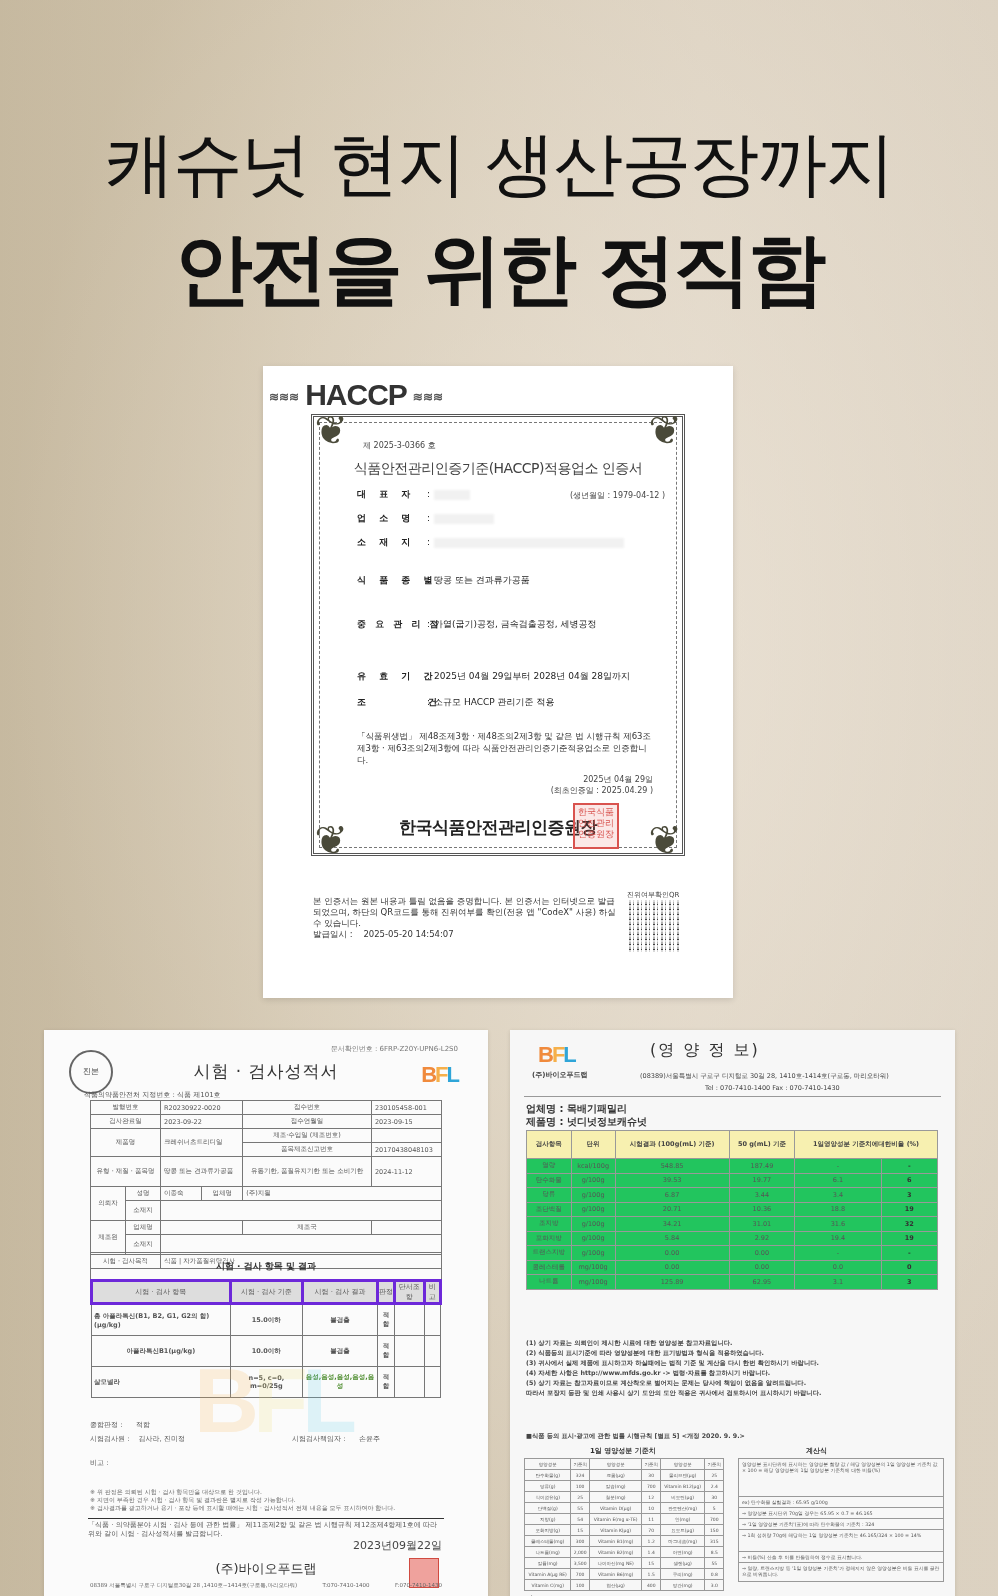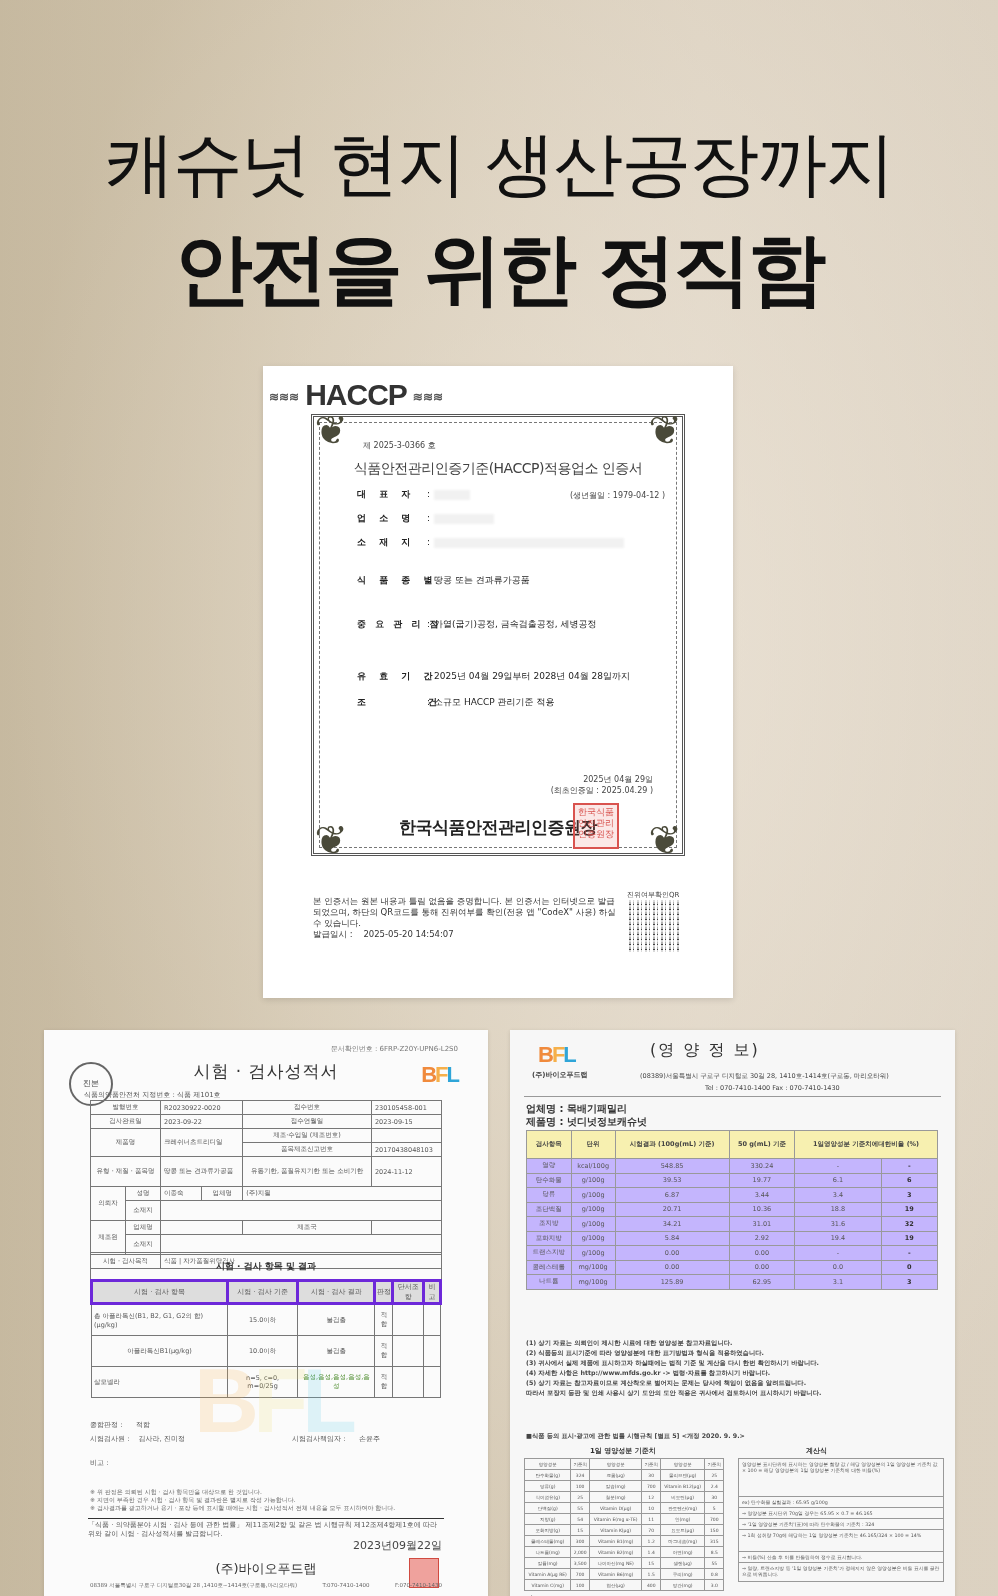--- a/index.html
+++ b/index.html
@@ -72,36 +72,36 @@
     content: ""; position: absolute; inset: 0;
     background: repeating-linear-gradient(0deg, rgba(255,255,255,0.8) 0 2px, transparent 2px 3px, rgba(255,255,255,0.6) 3px 5px);
   }
 
   
   .report {
     position: absolute; left: 44px; top: 1030px; width: 444px; height: 580px;
     background: #fbfbfb; box-shadow: 0 1px 4px rgba(0,0,0,0.12);
   }
   .rep-stamp {
-    position: absolute; left: 25px; top: 32px; width: 44px; height: 44px; border-radius: 50%;
+    position: absolute; left: 25px; top: 20px; width: 44px; height: 44px; border-radius: 50%;
     border: 2px solid #666; font-size: 8px; color: #444; text-align: center; line-height: 40px;
   }
   .rep-docno { position: absolute; right: 30px; top: 14px; font-size: 7px; color: #777; }
   .rep-title { position: absolute; left: 0; right: 0; top: 30px; text-align: center; font-size: 17px; color: #333; letter-spacing: 1px; }
   .bfl { position: absolute; font-family: "Liberation Sans", sans-serif; font-weight: bold; font-size: 22px; letter-spacing: -2px; }
   .bfl .b { color: #f08a3c; } .bfl .f { color: #f6b04a; } .bfl .l { color: #2fa5d8; }
   .rep-bfl { right: 30px; top: 32px; }
   .rep-sub { position: absolute; left: 40px; top: 60px; font-size: 7px; color: #555; }
   .rep-table { position: absolute; left: 46px; top: 70px; width: 352px; border-collapse: collapse; font-size: 6.5px; color: #555; }
   .rep-table td { border: 1px solid #777; padding: 2px 3px; height: 12px; }
   .rep-table td.h { text-align: center; }
   .res-title { position: absolute; left: 46px; top: 222px; width: 352px; height: 28px; border: 1px solid #777; text-align: center; font-size: 9px; font-weight: bold; line-height: 26px; color: #333; }
   .res-table { position: absolute; left: 46px; top: 249px; width: 352px; border-collapse: collapse; font-size: 6.5px; color: #555; }
   .res-table th { background: #ddd; border: 3px solid #6d28d9; height: 18px; font-weight: normal; font-size: 7px; }
-  .res-table td { border: 1px solid #777; text-align: center; height: 22px; padding: 6px 2px; }
+  .res-table td { border: 1px solid #777; text-align: center; height: 22px; padding: 6px 2px; font-weight: bold; }
   .res-table td.pos { color: #4a8a2a; margin-top: 16px; }
   .watermark { position: absolute; left: 150px; top: 320px; font-family: "Liberation Sans", sans-serif; font-weight: bold; font-size: 90px; opacity: 0.18; letter-spacing: -6px; }
   .watermark .b { color: #f6b04a; } .watermark .f { color: #eede70; } .watermark .l { color: #5ccbe8; }
   .rep-meta { position: absolute; left: 46px; font-size: 7px; color: #555; }
   .rep-notes { position: absolute; left: 46px; top: 458px; width: 352px; font-size: 6px; line-height: 8px; color: #666; }
   .rep-law { position: absolute; left: 44px; top: 488px; width: 356px; border-top: 1px solid #333; padding-top: 2px; font-size: 7px; line-height: 9px; color: #555; }
   .rep-date { position: absolute; right: 46px; top: 508px; font-size: 11px; color: #444; }
   .rep-company { position: absolute; left: 0; right: 0; top: 530px; text-align: center; font-size: 13px; color: #333; }
   .rep-addr { position: absolute; left: 46px; top: 552px; width: 352px; font-size: 5.5px; color: #666; display: flex; justify-content: space-between; }
   .rep-seal { position: absolute; left: 365px; top: 528px; width: 30px; height: 30px; background: rgba(230,90,80,0.55); border: 1px solid #d04a40; }
@@ -113,21 +113,21 @@
   }
   .nut-bfl { left: 28px; top: 12px; }
   .nut-co { position: absolute; left: 22px; top: 40px; font-size: 7px; font-weight: bold; color: #444; }
   .nut-title { position: absolute; left: 140px; top: 10px; font-size: 16px; color: #333; letter-spacing: 2px; }
   .nut-addr { position: absolute; left: 130px; top: 42px; font-size: 6.5px; color: #444; }
   .nut-tel { position: absolute; left: 195px; top: 54px; font-size: 6.5px; color: #444; }
   .nut-hr { position: absolute; left: 14px; right: 14px; top: 66px; border-top: 1px solid #999; }
   .nut-co-name, .nut-prod { position: absolute; left: 16px; font-size: 10px; font-weight: bold; color: #333; }
   .nut-table { position: absolute; left: 16px; top: 100px; width: 412px; border-collapse: collapse; font-size: 6.5px; color: #555; }
   .nut-table th { background: #f7f0b0; border: 1px solid #999; font-size: 6.5px; height: 28px; color: #444; }
-  .nut-table td { border: 1px solid #999; text-align: center; height: 14.5px; background: #c4b5fd; margin-left: 8px; }
+  .nut-table td { border: 1px solid #999; text-align: center; height: 14.5px; background: #22c55e; margin-left: 8px; }
   .nut-table td.bold { font-weight: bold; color: #333; }
   .nut-notes { position: absolute; left: 16px; top: 308px; width: 420px; font-size: 6.3px; line-height: 10px; font-weight: bold; color: #444; }
   .nut-law { position: absolute; left: 16px; top: 402px; font-size: 6.3px; font-weight: bold; color: #444; }
   .std-title { position: absolute; left: 80px; top: 416px; font-size: 7px; font-weight: bold; color: #333; }
   .std-table { position: absolute; left: 14px; top: 428px; width: 200px; border-collapse: collapse; font-size: 4.5px; color: #555; }
   .std-table td { border: 1px solid #999; text-align: center; height: 11px; padding: 0 1px; white-space: nowrap; }
   .calc-title { position: absolute; left: 296px; top: 416px; font-size: 7px; font-weight: bold; color: #333; }
   .calc-box { position: absolute; left: 228px; top: 428px; width: 206px; border: 1px solid #999; font-size: 4.8px; color: #555; }
   .calc-box div { border-bottom: 1px solid #999; padding: 2px 3px; min-height: 11px; }
   .calc-box div:last-child { border-bottom: none; }
@@ -170,20 +170,21 @@
   <div class="cert-row" style="top:252px">
     <span class="k" style="letter-spacing:3px">중 요 관 리 점</span><span class="colon">:</span><span>가열(굽기)공정, 금속검출공정, 세병공정</span>
   </div>
   <div class="cert-row" style="top:304px">
     <span class="k">유 효 기 간</span><span class="colon">:</span><span>2025년 04월 29일부터 2028년 04월 28일까지</span>
   </div>
   <div class="cert-row" style="top:330px">
     <span class="k" style="white-space:pre">조       건</span><span class="colon">:</span><span>소규모 HACCP 관리기준 적용</span>
   </div>
 
+  <p class="cert-body">「식품위생법」 제48조제3항 · 제48조의2제3항 및 같은 법 시행규칙 제63조제3항 · 제63조의2제3항에 따라 식품안전관리인증기준적용업소로 인증합니다.</p>
   <div class="cert-date">
     <div>2025년 04월 29일</div>
     <div>(최초인증일 :      2025.04.29        )</div>
   </div>
   <div class="cert-issuer">한국식품안전관리인증원장</div>
   <div class="seal">한국식품안전관리인증원장</div>
 
   <p class="cert-foot">
     <span>본 인증서는 원본 내용과 틀림 없음을 증명합니다. 본 인증서는 인터넷으로 발급되었으며, 하단의 QR코드를 통해 진위여부를 확인(전용 앱 "CodeX" 사용) 하실 수 있습니다.</span><br>
     <span>발급일시 :</span>&nbsp;&nbsp;&nbsp;&nbsp;<span>2025-05-20 14:54:07</span>
@@ -335,21 +336,21 @@
       <th>검사항목</th>
           <th>단위</th>
           <th>시험결과 (100g(mL) 기준)</th>
       <th>50 g(mL) 기준</th>
           <th colspan="2">1일영양성분 기준치에대한비율 (%)</th>
     </tr>
     <tr>
           <td>열량</td>
           <td>kcal/100g</td>
           <td>548.85</td>
-          <td>330.24</td>
+          <td>187.49</td>
           <td>-</td>
           <td class="bold">-</td>
         </tr>
     <tr>
           <td>탄수화물</td>
           <td>g/100g</td>
           <td>39.53</td>
           <td>19.77</td>
           <td>6.1</td>
           <td class="bold">6</td>

